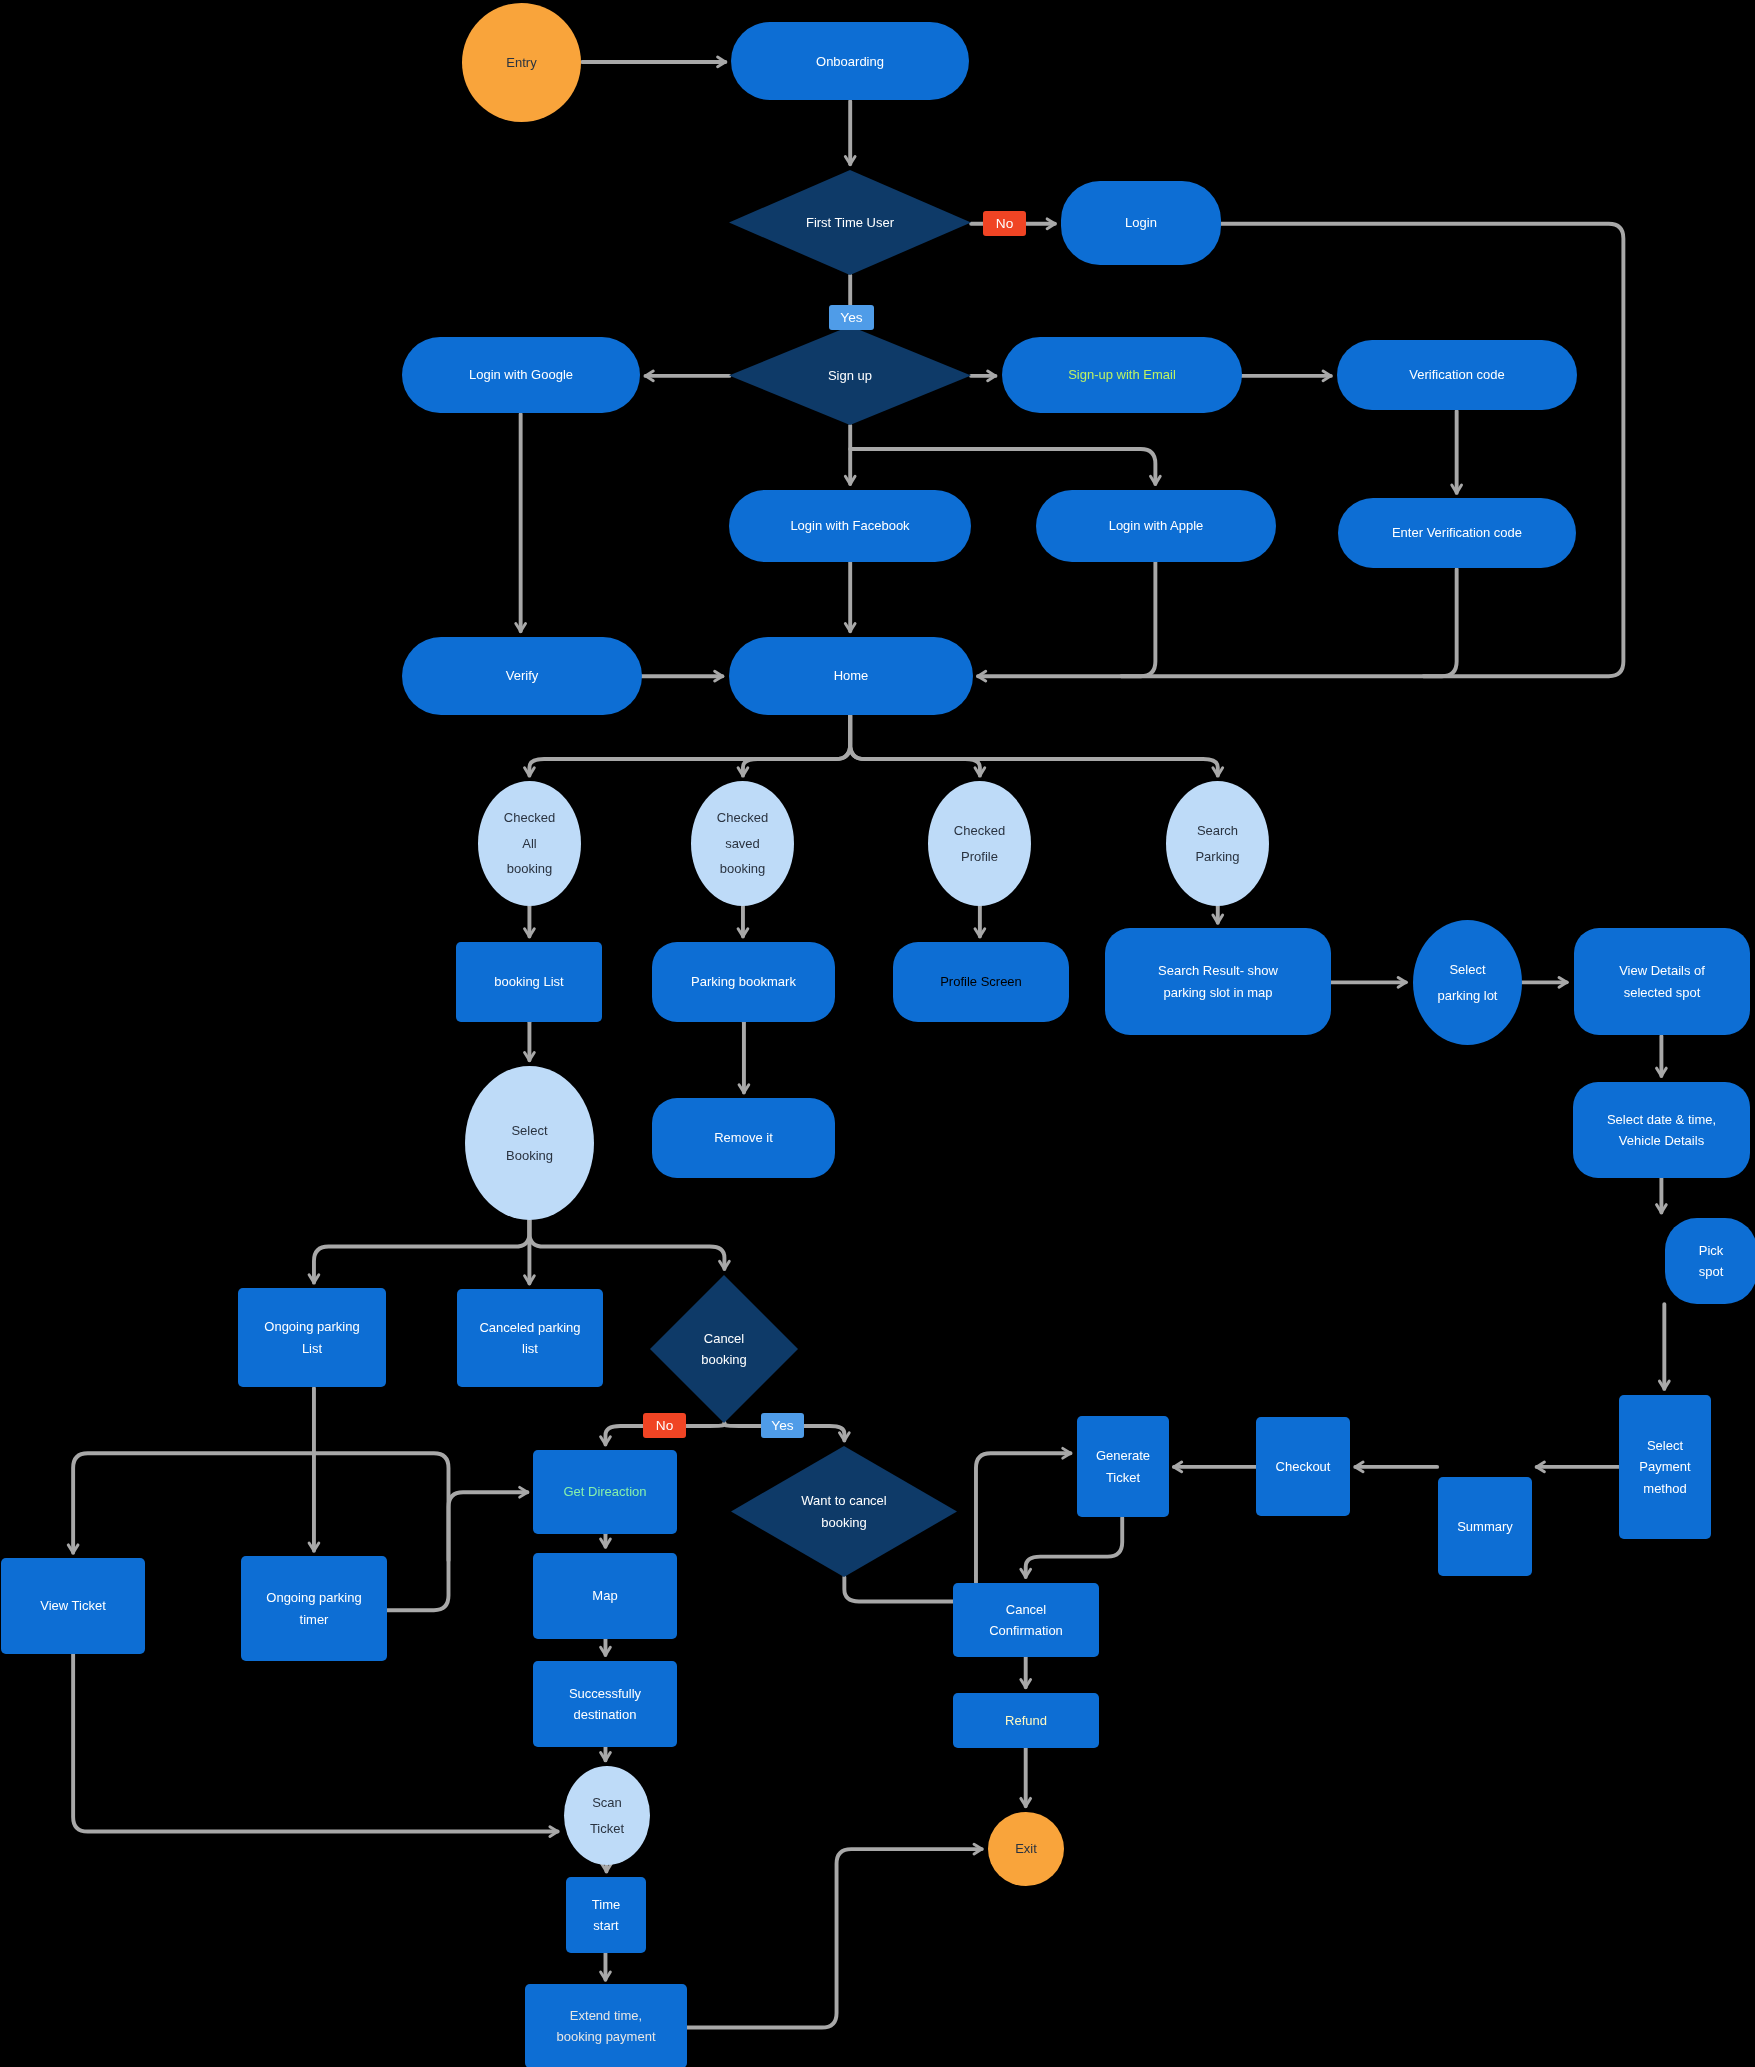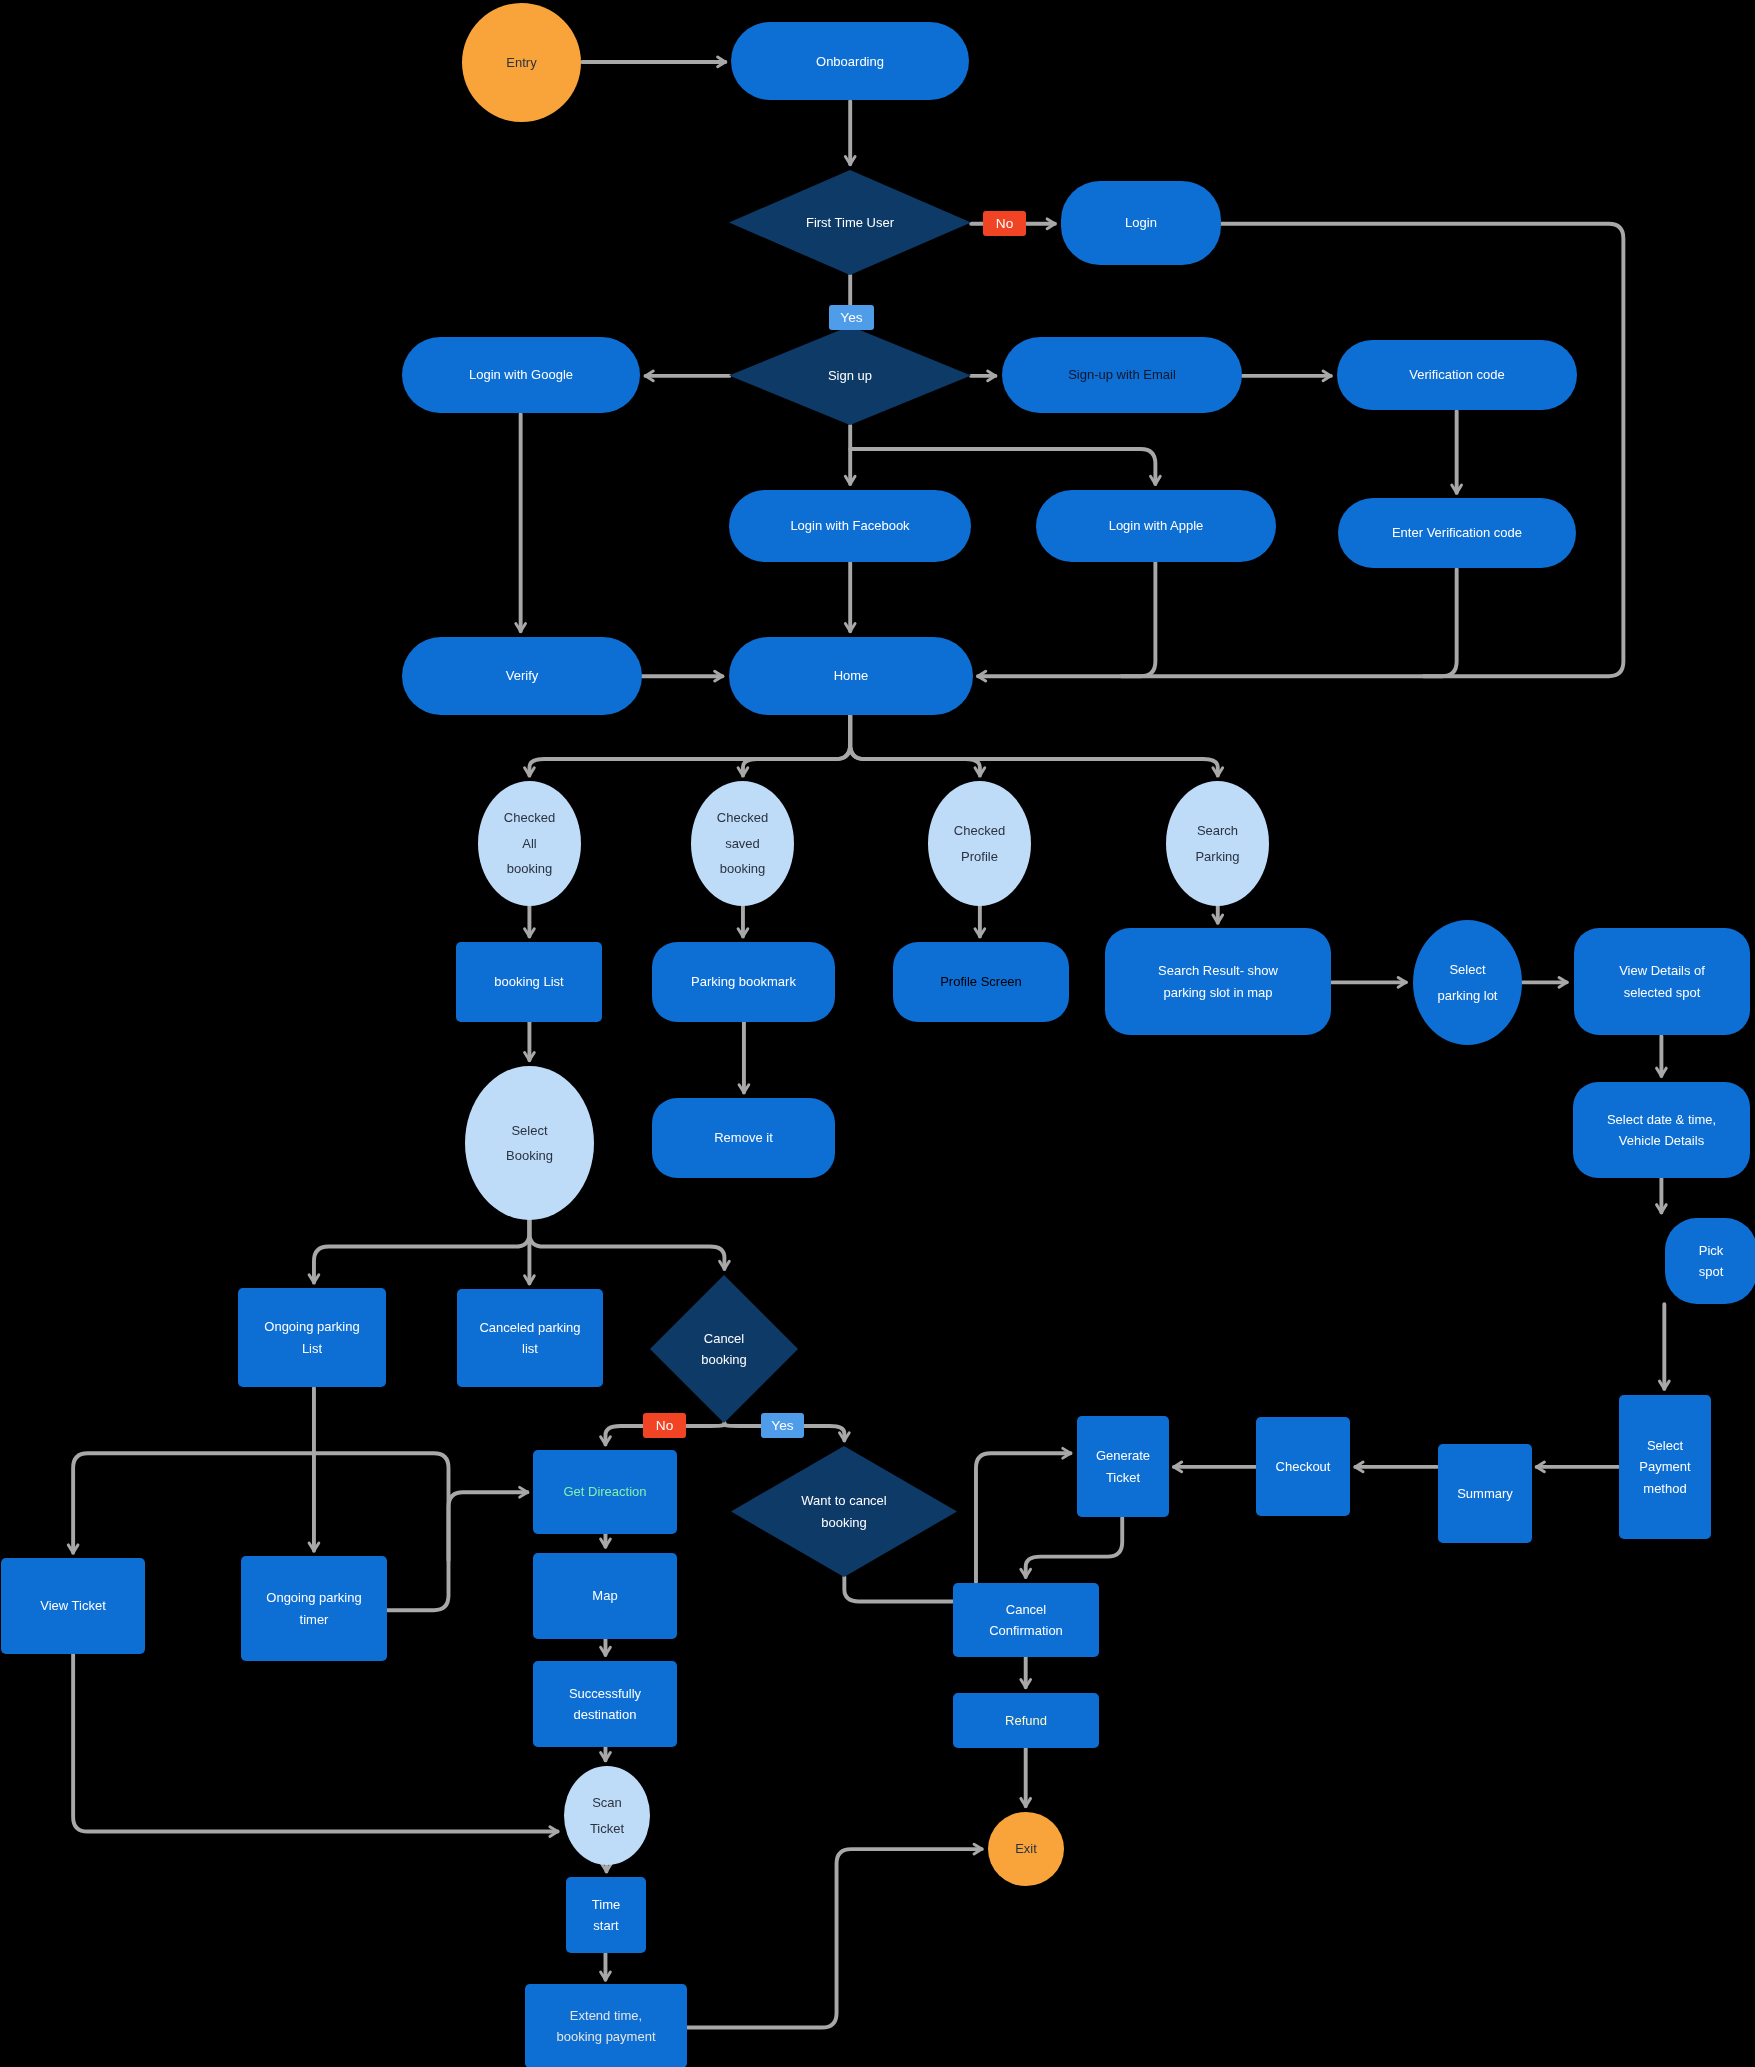--- a/index.html
+++ b/index.html
@@ -97,21 +97,21 @@
       </div>
       <div class="node shape-pill" style="left: 1061px; top: 181px; width: 160px; height: 84px; background: rgb(13, 110, 212); color: rgb(255, 255, 255);">
         <div class="ln">Login</div>
       </div>
       <div class="node shape-pill" style="left: 402px; top: 337px; width: 238px; height: 76px; background: rgb(13, 110, 212); color: rgb(255, 255, 255);">
         <div class="ln">Login with Google</div>
       </div>
       <div class="node shape-diamond" style="left: 729px; top: 326px; width: 242px; height: 99px; background: rgb(14, 58, 104); color: rgb(255, 255, 255);">
         <div class="ln">Sign up</div>
       </div>
-      <div class="node shape-pill" style="left: 1002px; top: 337px; width: 240px; height: 76px; background: rgb(13, 110, 212); color: #0f172a;">
+      <div class="node shape-pill" style="left: 1002px; top: 337px; width: 240px; height: 76px; background: rgb(13, 110, 212); color: #bef264;">
         <div class="ln">Sign-up with Email</div>
       </div>
       <div class="node shape-pill" style="left: 1337px; top: 340px; width: 240px; height: 70px; background: rgb(13, 110, 212); color: rgb(255, 255, 255);">
         <div class="ln">Verification code</div>
       </div>
       <div class="node shape-pill" style="left: 729px; top: 490px; width: 242px; height: 72px; background: rgb(13, 110, 212); color: rgb(255, 255, 255);">
         <div class="ln">Login with Facebook</div>
       </div>
       <div class="node shape-pill" style="left: 1036px; top: 490px; width: 240px; height: 72px; background: rgb(13, 110, 212); color: rgb(255, 255, 255);">
         <div class="ln">Login with Apple</div>
@@ -198,21 +198,21 @@
         <div class="ln">Want to cancel</div>
         <div class="ln">booking</div>
       </div>
       <div class="node shape-rect" style="left: 1077px; top: 1416px; width: 92px; height: 101px; background: rgb(13, 110, 212); color: rgb(255, 255, 255);">
         <div class="ln">Generate</div>
         <div class="ln">Ticket</div>
       </div>
       <div class="node shape-rect" style="left: 1256px; top: 1417px; width: 94px; height: 99px; background: rgb(13, 110, 212); color: rgb(255, 255, 255);">
         <div class="ln">Checkout</div>
       </div>
-      <div class="node shape-rect" style="left: 1438px; top: 1444px; width: 94px; height: 99px; background: rgb(13, 110, 212); color: rgb(255, 255, 255); align-items: center;">
+      <div class="node shape-rect" style="left: 1438px; top: 1477px; width: 94px; height: 99px; background: rgb(13, 110, 212); color: rgb(255, 255, 255); align-items: center;">
         <div class="ln">Summary</div>
       </div>
       <div class="node shape-rect" style="left: 1619px; top: 1395px; width: 92px; height: 144px; background: rgb(13, 110, 212); color: rgb(255, 255, 255);">
         <div class="ln">Select</div>
         <div class="ln">Payment</div>
         <div class="ln">method</div>
       </div>
       <div class="node shape-rect" style="left: 1px; top: 1558px; width: 144px; height: 96px; background: rgb(13, 110, 212); color: rgb(255, 255, 255);">
         <div class="ln">View Ticket</div>
       </div>

